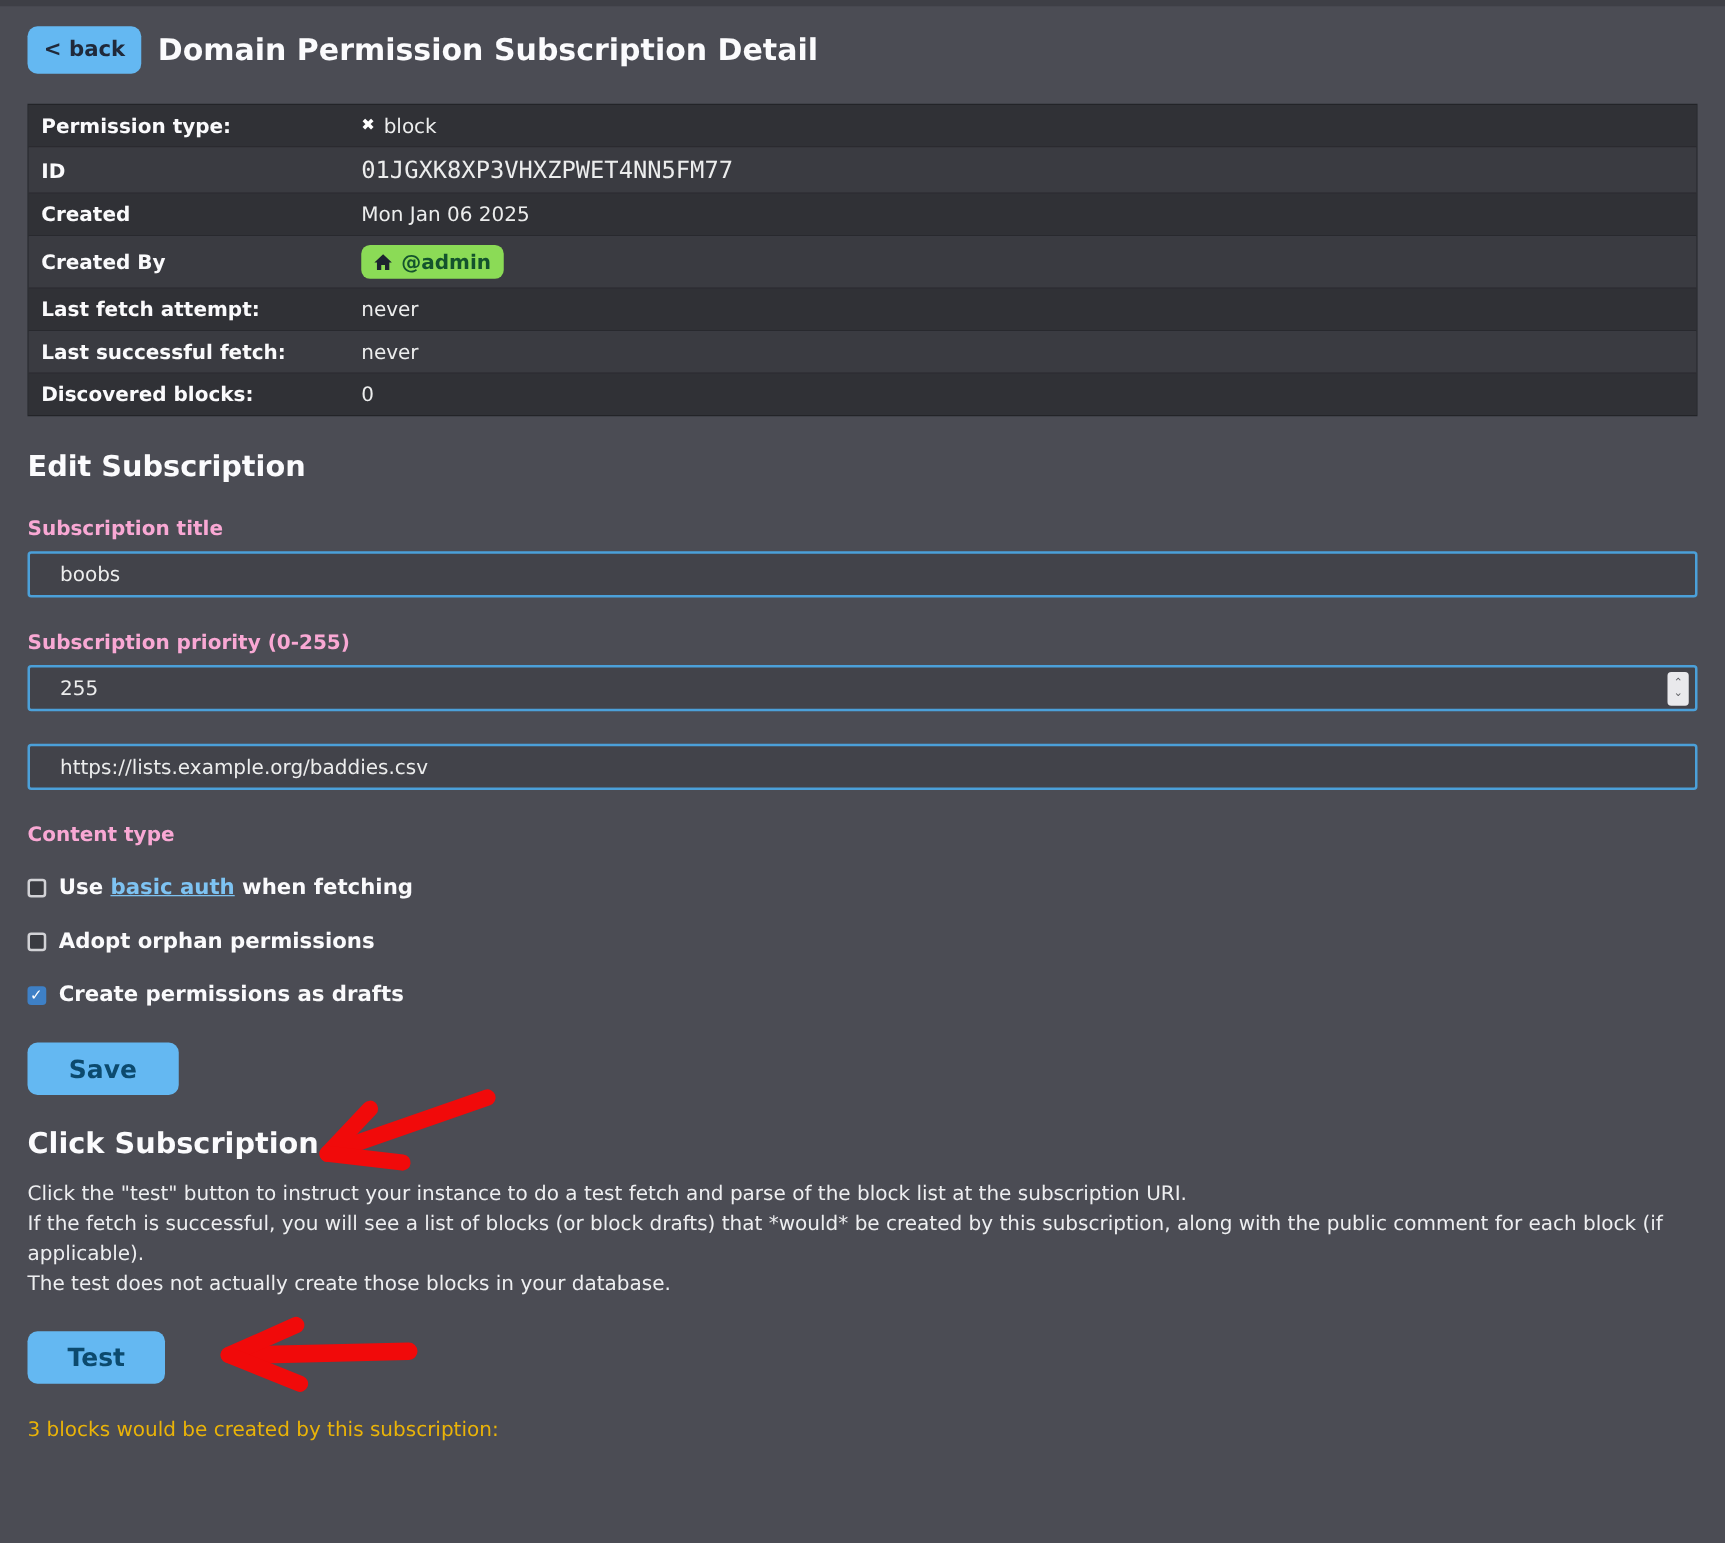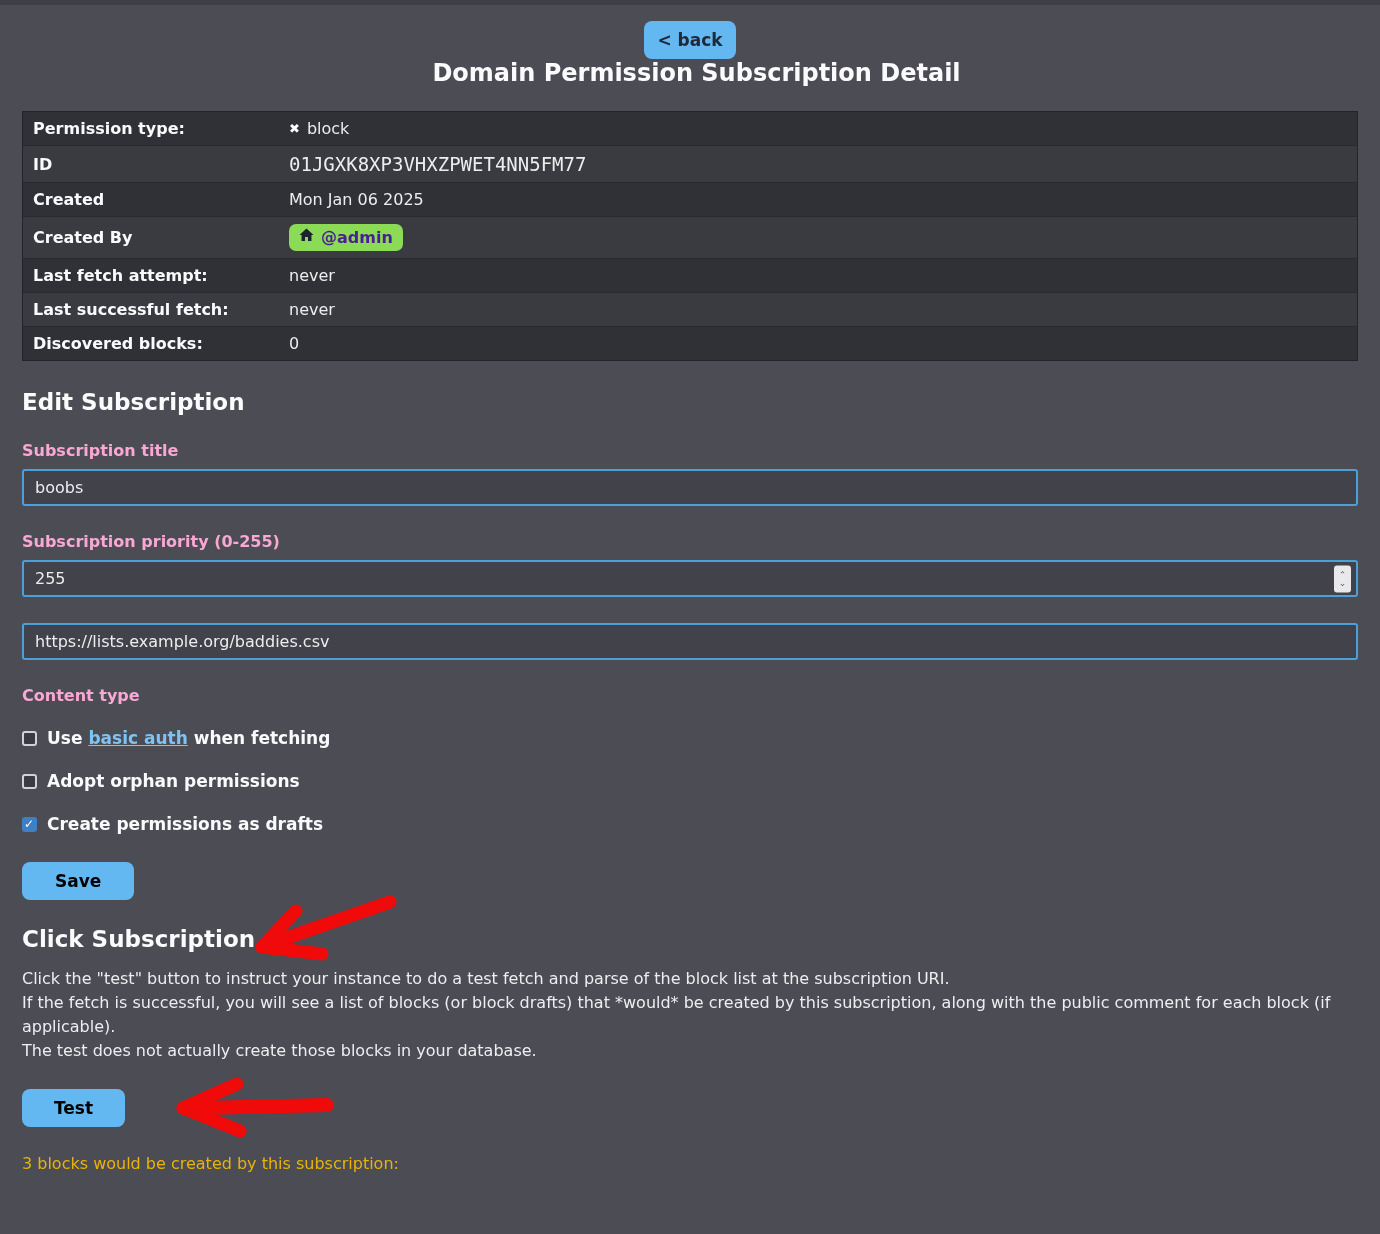--- a/index.html
+++ b/index.html
@@ -7,56 +7,56 @@
   body {
     background: #4b4c54;
     font-family: "DejaVu Sans", "Liberation Sans", sans-serif;
     color: #f2f3f5;
     position: relative;
   }
   .top-strip { height: 5px; background: #3e3f46; }
   .content { padding: 0 22px; }
 
   
-  .header { display: flex; align-items: center; margin-top: 16px; flex-direction: column; }
+  .header { display: flex; align-items: center; margin-top: 16px; }
   .back-btn {
     background: #64b8f2; color: #20293a; font-weight: bold; font-size: 17px;
     border: none; border-radius: 8px; padding: 9px 13px; cursor: pointer;
     font-family: inherit;
   }
   h1.page-title { font-size: 24px; font-weight: bold; margin-left: 13px; color: #fbfbfd; text-align: center; }
 
   
   .detail-table {
     margin-top: 24px; border: 1px solid #232428; width: 100%;
   }
   .detail-row { display: flex; align-items: center; padding: 7px 10px; border-bottom: 1px solid #28292e; }
   .detail-row:last-child { border-bottom: none; }
   .detail-row.odd { background: #303136; }
   .detail-row.even { background: #3a3b41; }
   .detail-label { width: 256px; flex: none; font-weight: bold; font-size: 16px; color: #fafafc; }
   .detail-value { font-size: 16px; color: #eceded; display: flex; align-items: center; gap: 7px; }
   .detail-value.mono { font-family: "DejaVu Sans Mono", "Liberation Mono", monospace; font-size: 19px; }
   .x-icon { font-size: 13px; color: #ffffff; }
   .user-badge {
-    display: inline-flex; align-items: flex-start; gap: 7px;
-    background: #8bdb56; color: #4c1d95; font-weight: bold; font-size: 16px;
+    display: inline-flex; align-items: center; gap: 7px;
+    background: #8bdb56; color: #14532d; font-weight: bold; font-size: 16px;
     border-radius: 7px; padding: 4px 10px;
   }
   .user-badge svg { display: block; }
 
   
   h2.section-heading { font-size: 23px; font-weight: bold; margin-top: 28px; color: #fbfbfd; }
   .form-group { margin-top: 26px; }
   .field-label { display: block; font-weight: bold; font-size: 16px; color: #f9a8d4; }
   .input-wrap { position: relative; margin-top: 9px; }
   input.text-input, .select-box {
     width: 100%; height: 37px; background: #42434a; color: #eceded;
     border: 2px solid #4ba0d9; border-radius: 3px; font-size: 16px;
-    padding: 0 11px; font-family: inherit; outline: none; display: block;
+    padding: 0 24px; font-family: inherit; outline: none; display: block;
   }
   .spinner {
     position: absolute; right: 7px; top: 50%; transform: translateY(-50%);
     width: 17px; height: 27px; background: #e9e9ec; border-radius: 3px;
     display: flex; flex-direction: column; align-items: center; justify-content: center;
     color: #5a5b60; font-size: 9px; line-height: 8px; cursor: pointer; user-select: none;
   }
   .select-box { display: flex; align-items: center; cursor: pointer; }
   .select-arrow {
     position: absolute; right: 12px; top: 50%; transform: translateY(-50%);
@@ -72,21 +72,21 @@
   }
   .cb.unchecked { background: #3a3b41; border: 2px solid #d2d2d6; }
   .cb.checked { background: #3e80c6; }
   .cb.checked::after {
     content: "✓"; color: #ffffff; font-size: 12px; font-weight: bold;
     position: absolute; left: 2px; top: 0px; line-height: 15px;
   }
   .inline-link { color: #7ec3f2; text-decoration: underline; cursor: pointer; }
 
   .action-btn {
-    background: #64b8f2; color: #000000; font-weight: bold; font-size: 17px;
+    background: #64b8f2; color: #0c4a6e; font-weight: bold; font-size: 20px;
     border: none; border-radius: 8px; cursor: pointer; font-family: inherit;
   }
   .save-btn { margin-top: 28px; padding: 9px 33px; }
   .test-btn { margin-top: 26px; padding: 9px 32px; }
 
   
   .test-heading-wrap { position: relative; display: inline-block; margin-top: 26px; }
   .test-heading-wrap h2 { margin-top: 0; }
   .test-desc { margin-top: 15px; font-size: 16px; line-height: 24px; color: #edeef0; white-space: pre-line; }
   .test-btn-row { position: relative; }

